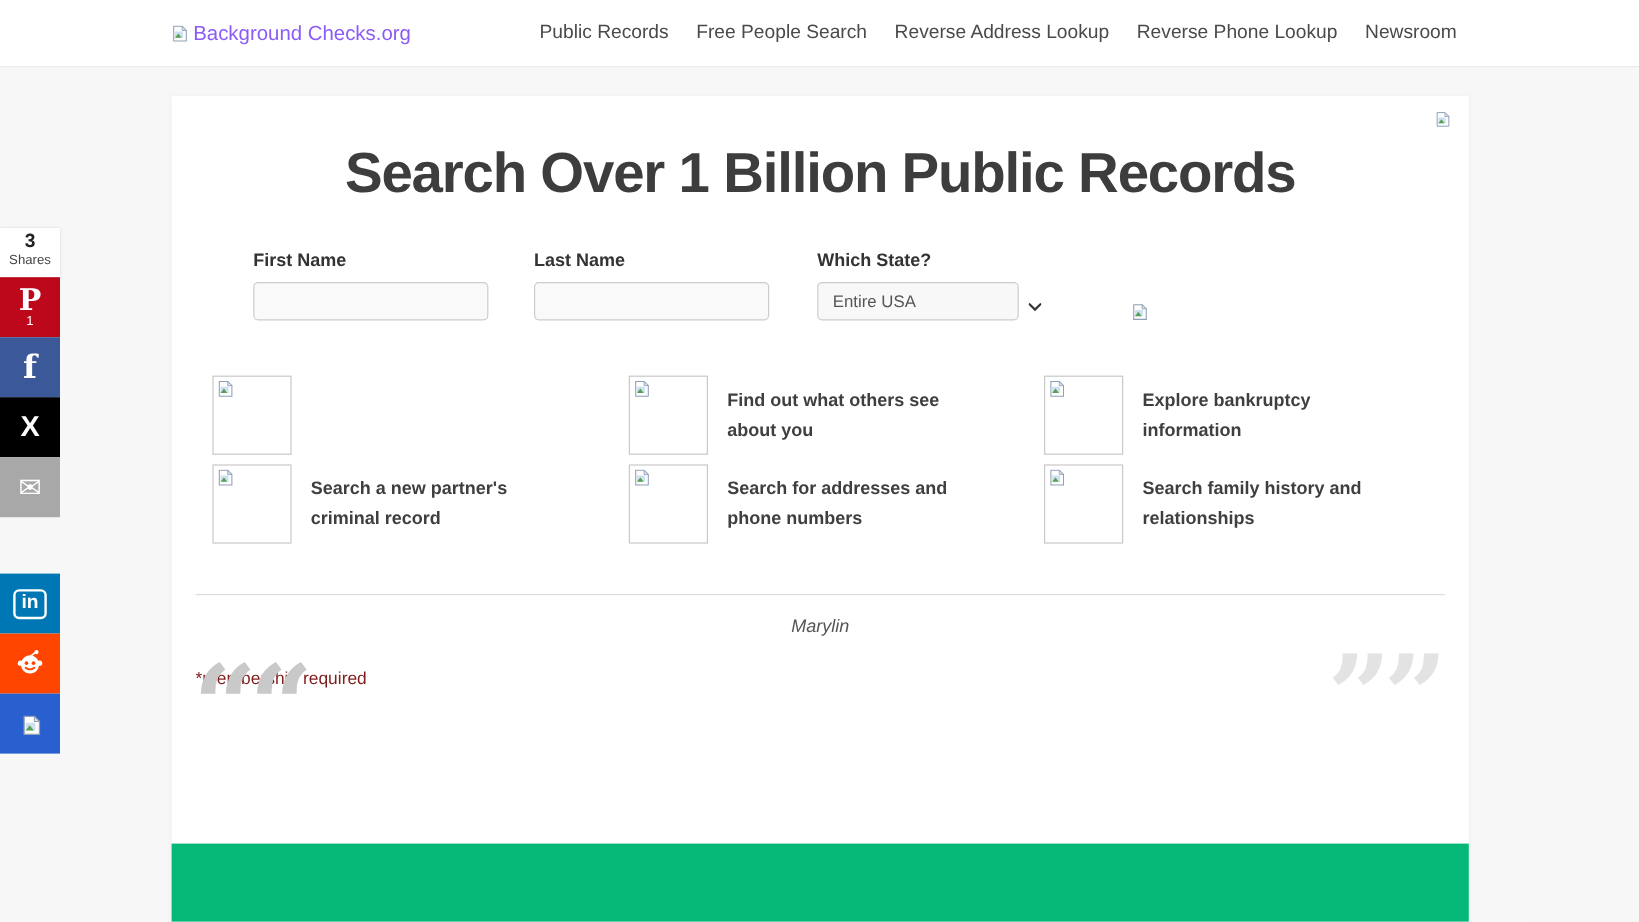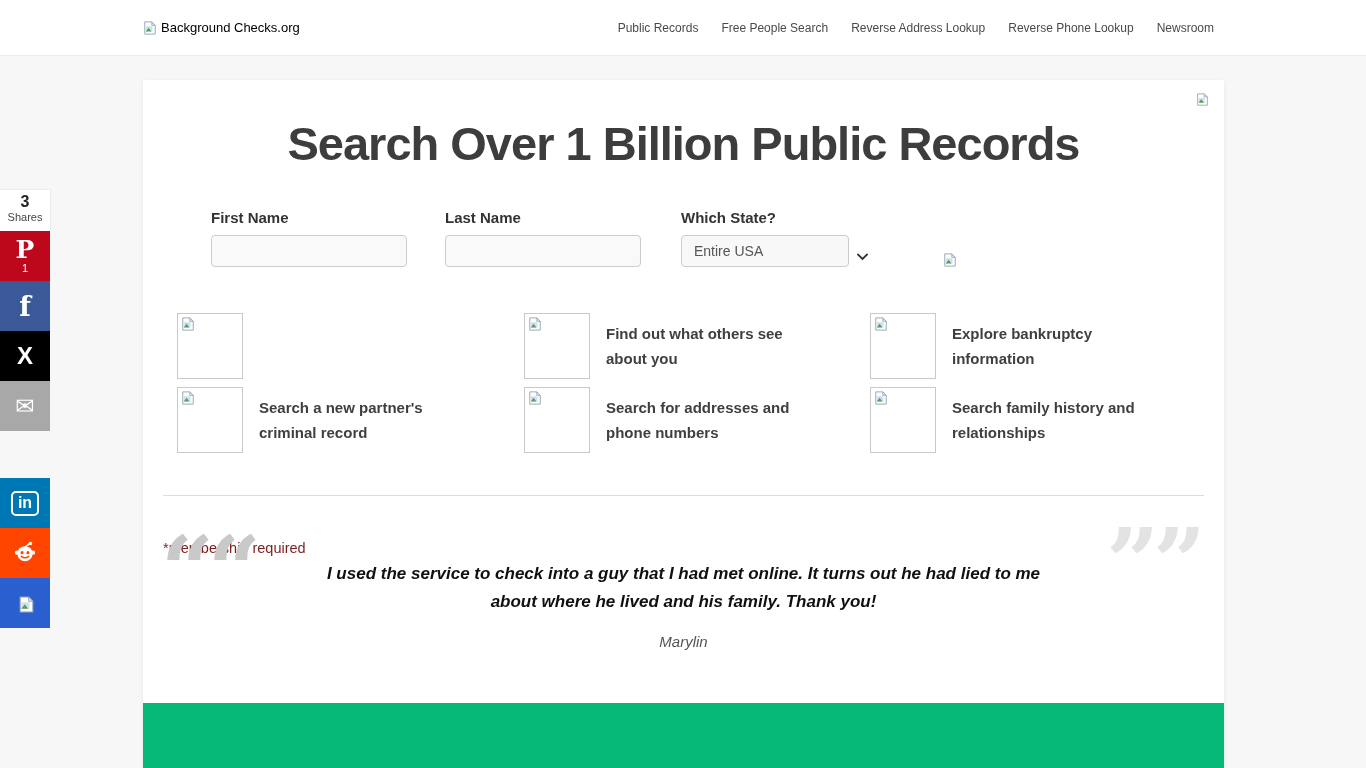--- a/index.html
+++ b/index.html
@@ -3,23 +3,23 @@
 <meta charset="utf-8">
 <style>
   * { margin:0; padding:0; box-sizing:border-box; }
   html,body { width:1366px; height:768px; overflow:hidden; background:#f7f7f7;
     font-family:"Liberation Sans", sans-serif; }
 
   
   .header { position:absolute; top:0; left:0; width:1366px; height:56px;
     background:#fff; border-bottom:1px solid #ececec; display:flex; align-items:center; }
   .logo { display:flex; align-items:center; gap:4px; margin-left:143px;
-    color:#000000; font-size:13px; text-decoration:none; cursor:pointer; }
+    color:#8b5cf6; font-size:17px; text-decoration:none; cursor:pointer; }
   .nav { margin-left:auto; margin-right:152px; display:flex; gap:23px; }
-  .nav a { color:#4a4a4a; font-size:12px; text-decoration:none; cursor:pointer;text-align:right; }
+  .nav a { color:#4a4a4a; font-size:16px; text-decoration:none; cursor:pointer;text-align:right; }
 
   
   .bimg { display:inline-block; width:14px; height:14px; flex:0 0 auto; }
   .bimg svg { display:block; }
 
   
   .card { position:absolute; left:143px; top:80px; width:1081px; height:688px;
     background:#fff; box-shadow:0 1px 4px rgba(0,0,0,.07); }
   .card-topright-img { position:absolute; top:13px; right:14px; }
 
@@ -226,21 +226,20 @@
       <div class="feat-label">Search family history and relationships</div>
     </div>
   </div>
 
   <hr class="divider">
 
   <div class="quote-sec">
     <div class="note">*membership required</div>
     <div class="q-open">““</div>
     <div class="q-close">””</div>
-    <div class="quote-text">I used the service to check into a guy that I had met online. It turns out he had lied to me about where he lived and his family. Thank you!</div>
     <div class="quote-author">Marylin</div>
   </div>
 
   <div class="green-bar"></div>
 </div>
 
 <div class="share">
   <div class="share-count">
     <div class="num">3</div>
     <div class="lbl">Shares</div>

